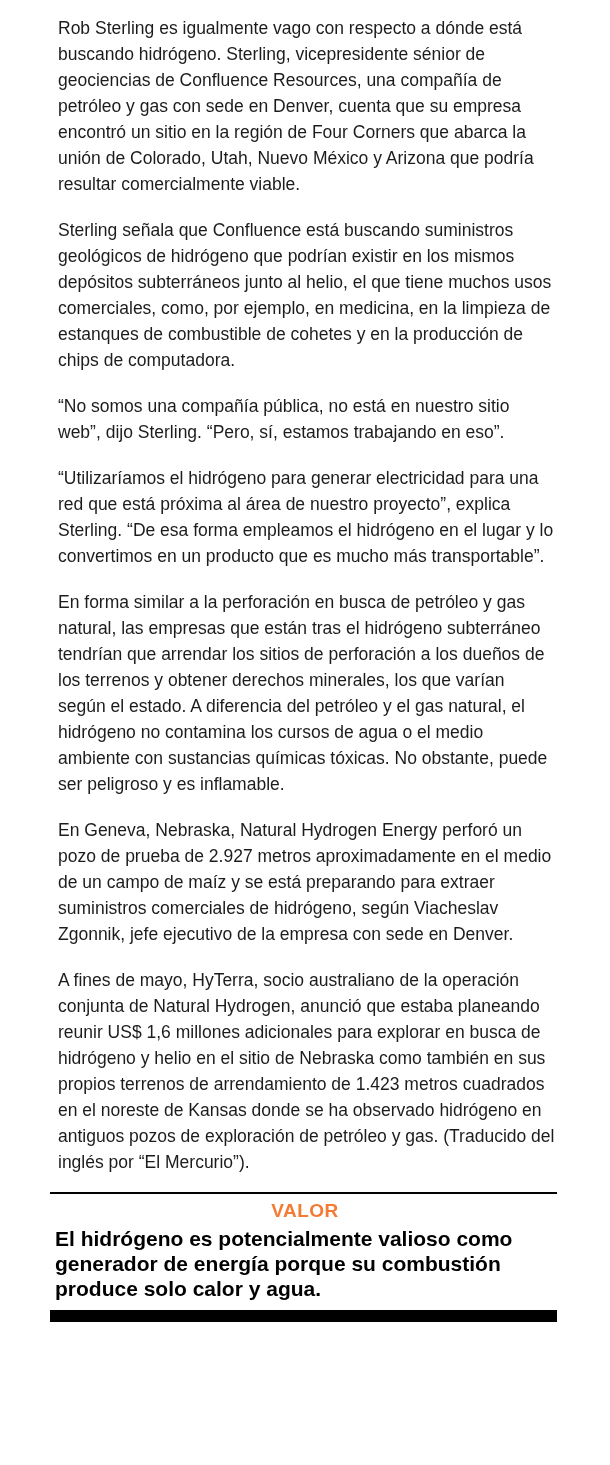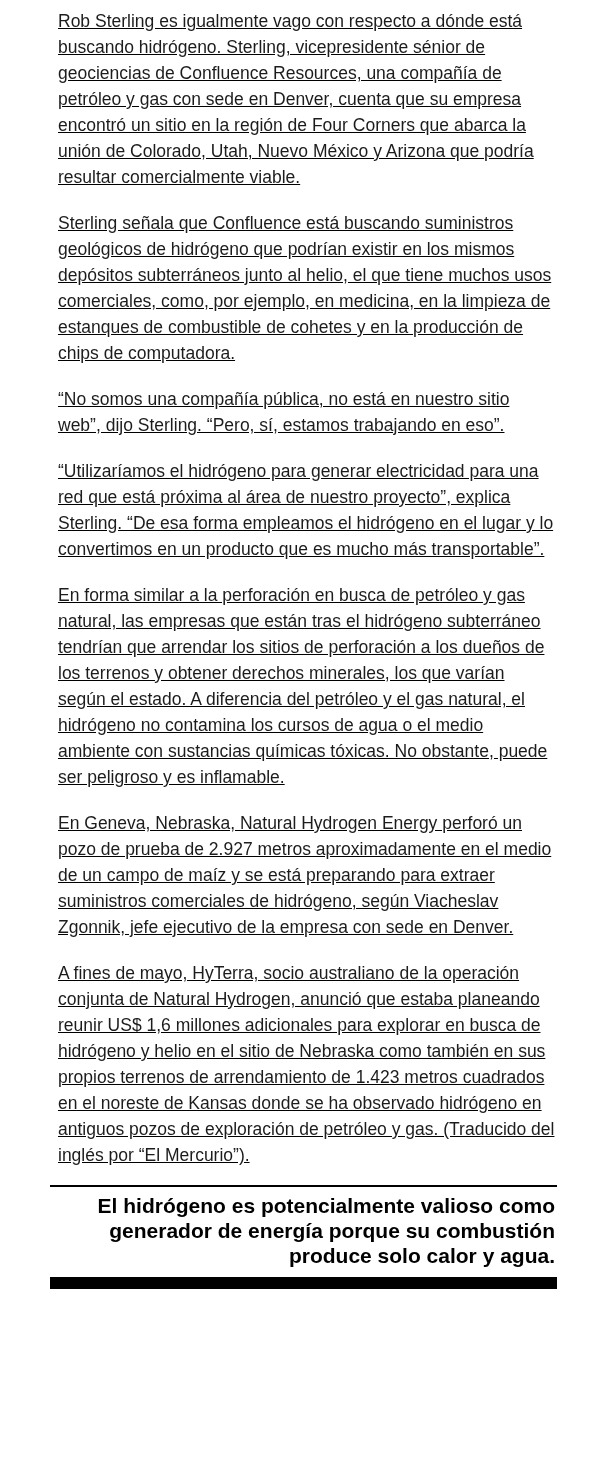--- a/index.html
+++ b/index.html
@@ -13,22 +13,21 @@
     overflow: hidden;
     font-family: "Liberation Sans", "DejaVu Sans", sans-serif;
   }
   .page {
     width: 610px;
     height: 1465px;
     background: #ffffff;
     box-sizing: border-box;
   }
   .article-body {
-    padding: 8px 55px 0 58px;
-    text-decoration: underline;
+    padding: 15px 55px 0 58px;
   }
   .article-body p {
     margin: 0 0 20px 0;
     font-size: 17.5px;
     line-height: 26px;
     color: #1c1c1c;
     text-align: left;
   }
   .article-body p:last-child {
     margin-bottom: 12px;
@@ -50,21 +49,21 @@
     text-align: center;
     color: #f47b34;
     letter-spacing: 0.5px;
   }
   .value-text {
     width: 500px;
     margin: 0 auto;
     font-size: 21px;
     line-height: 25px;
     font-weight: bold;
-    text-align: right;
+    text-align: left;
     color: #000000;
   }
   .bottom-bar {
     width: 507px;
     height: 12px;
     margin: 9px 53px 0 50px;
     background: #000000;
   }
 </style>
 </head>
@@ -77,17 +76,18 @@
     <p>Sterling señala que Confluence está buscando suministros geológicos de hidrógeno que podrían existir en los mismos depósitos subterráneos junto al helio, el que tiene muchos usos comerciales, como, por ejemplo, en medicina, en la limpieza de estanques de combustible de cohetes y en la producción de chips de computadora.</p>
     <p>“No somos una compañía pública, no está en nuestro sitio web”, dijo Sterling. “Pero, sí, estamos trabajando en eso”.</p>
     <p>“Utilizaríamos el hidrógeno para generar electricidad para una red que está próxima al área de nuestro proyecto”, explica Sterling. “De esa forma empleamos el hidrógeno en el lugar y lo convertimos en un producto que es mucho más transportable”.</p>
     <p>En forma similar a la perforación en busca de petróleo y gas natural, las empresas que están tras el hidrógeno subterráneo tendrían que arrendar los sitios de perforación a los dueños de los terrenos y obtener derechos minerales, los que varían según el estado. A diferencia del petróleo y el gas natural, el hidrógeno no contamina los cursos de agua o el medio ambiente con sustancias químicas tóxicas. No obstante, puede ser peligroso y es inflamable.</p>
     <p>En Geneva, Nebraska, Natural Hydrogen Energy perforó un pozo de prueba de 2.927 metros aproximadamente en el medio de un campo de maíz y se está preparando para extraer suministros comerciales de hidrógeno, según Viacheslav Zgonnik, jefe ejecutivo de la empresa con sede en Denver.</p>
     <p>A fines de mayo, HyTerra, socio australiano de la operación conjunta de Natural Hydrogen, anunció que estaba planeando reunir US$ 1,6 millones adicionales para explorar en busca de hidrógeno y helio en el sitio de Nebraska como también en sus propios terrenos de arrendamiento de 1.423 metros cuadrados en el noreste de Kansas donde se ha observado hidrógeno en antiguos pozos de exploración de petróleo y gas. (Traducido del inglés por “El Mercurio”).</p>
   </article>
 
   <footer class="value-box">
     <div class="divider-line"></div>
+    <h2 class="value-heading" style="color: rgb(244, 123, 52);">VALOR</h2>
     <p class="value-text">El hidrógeno es potencialmente valioso como generador de energía porque su combustión produce solo calor y agua.</p>
     <div class="bottom-bar"></div>
   </footer>
 
 </div>
 
 </body></html>

